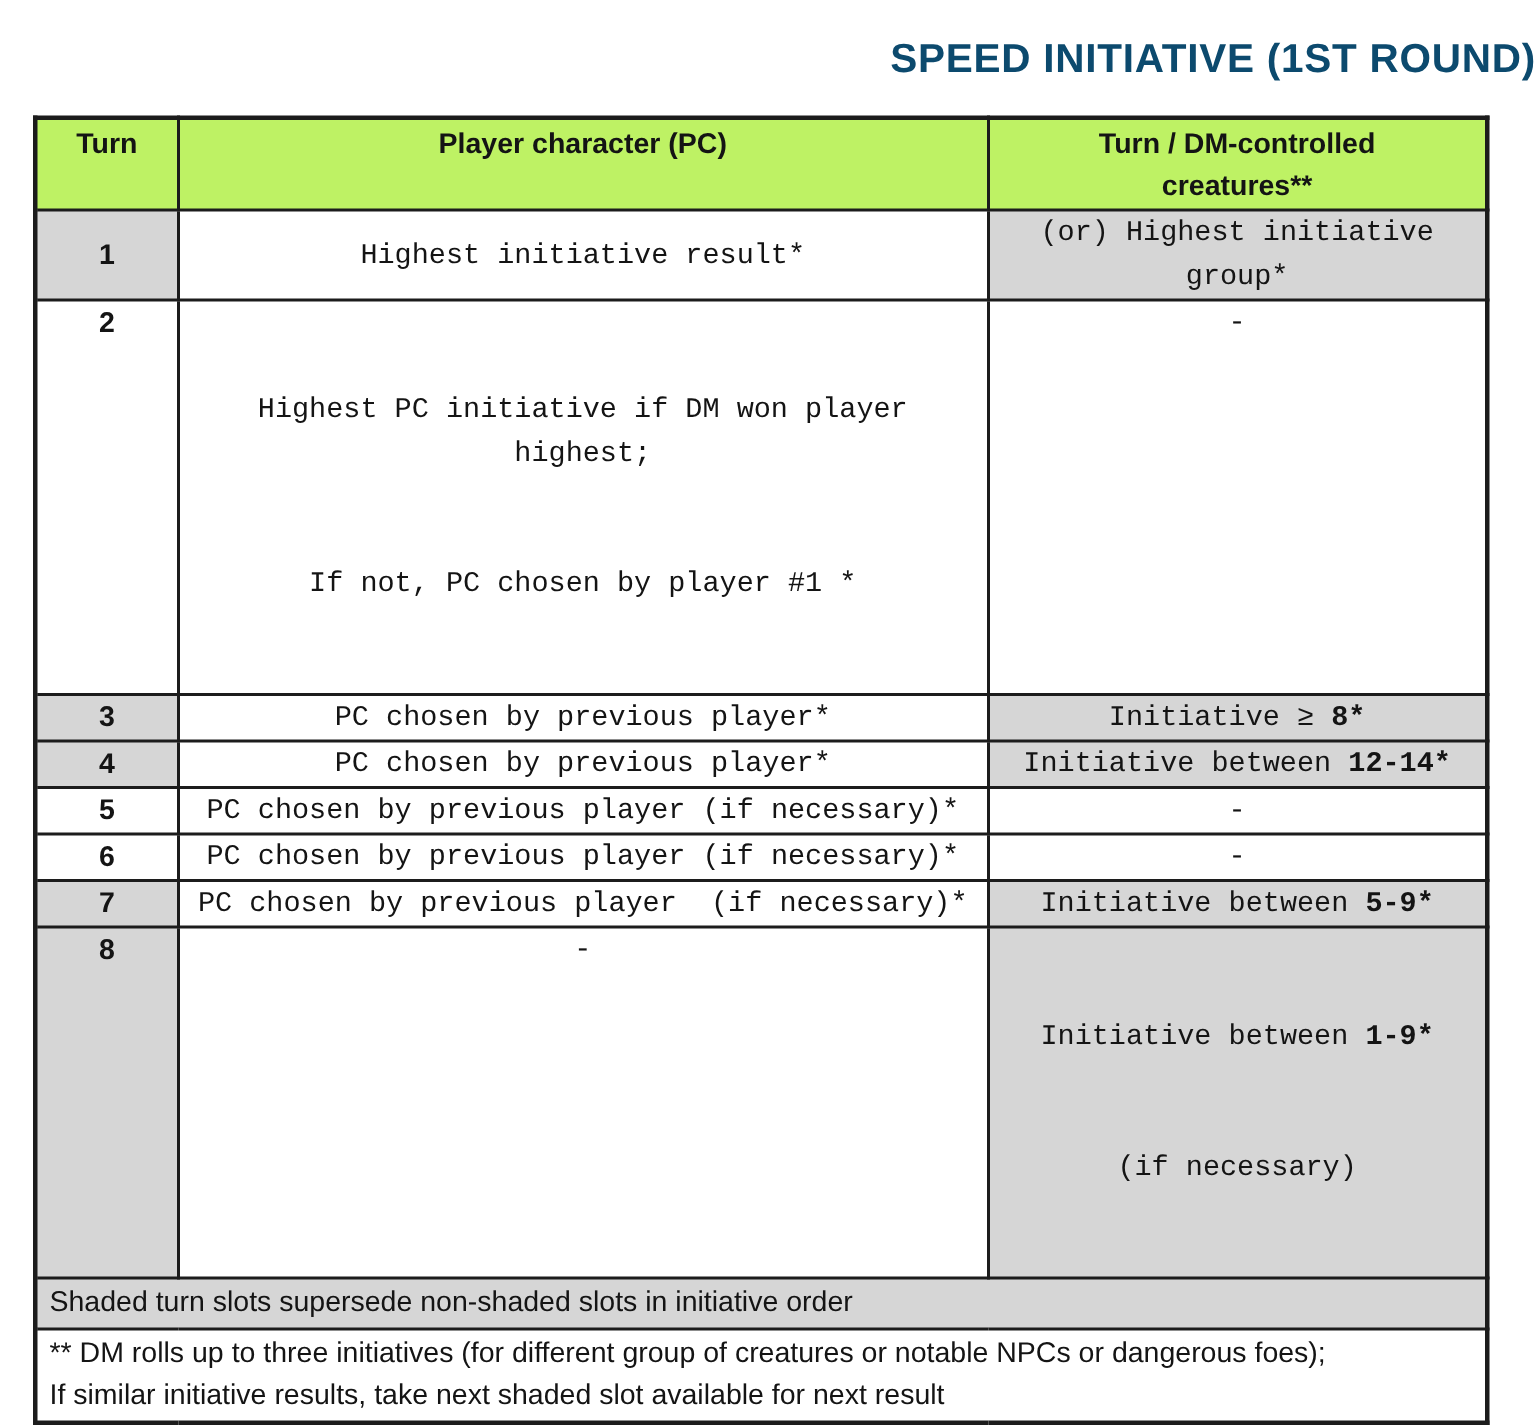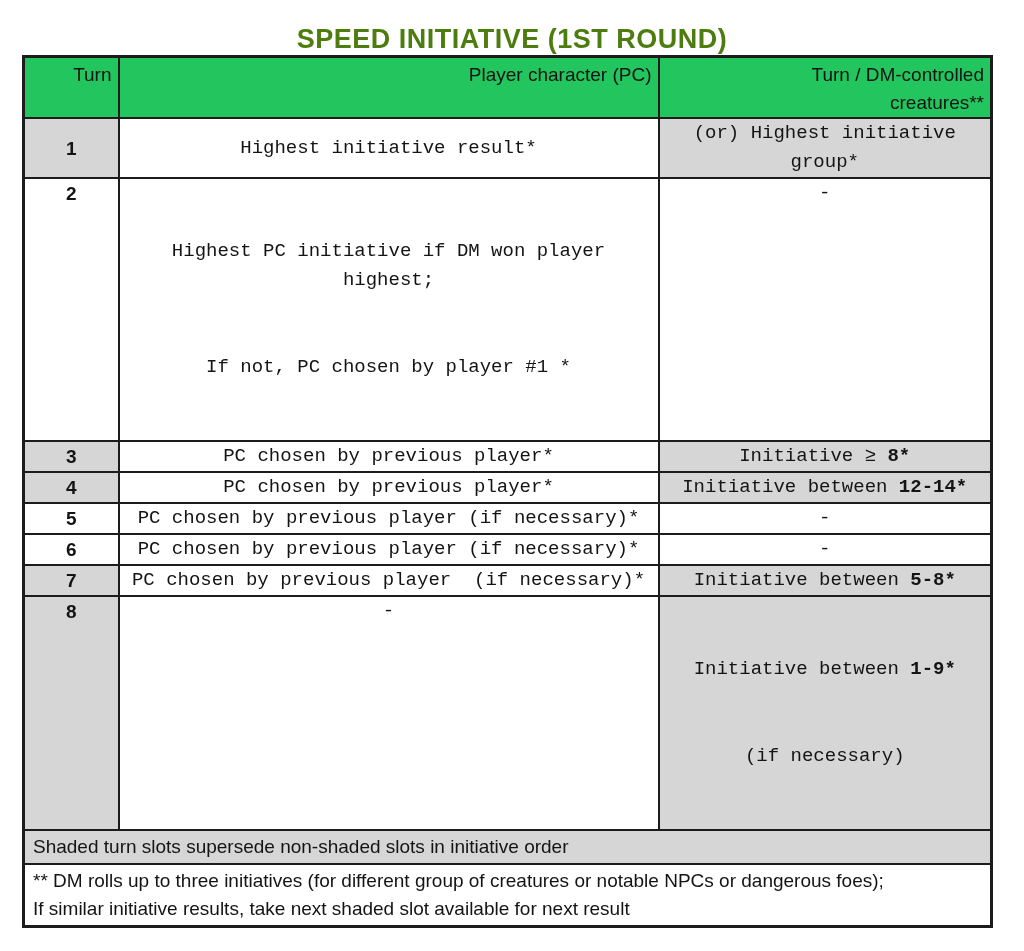--- a/index.html
+++ b/index.html
@@ -7,48 +7,49 @@
     width: 1024px;
     height: 951px;
     background: #ffffff;
     font-family: "Liberation Sans", sans-serif;
     color: #141414;
     box-sizing: border-box;
     padding-top: 24px;
     overflow: hidden;
   }
   .title {
-    text-align: center;
+    text-align: right;
     font-weight: bold;
     font-size: 27px;
     letter-spacing: 0.5px;
-    color: #4d7c0f;
+    margin-bottom: 22px;
+    color: #0c4a6e;
   }
   table.main {
     border-collapse: collapse;
     table-layout: fixed;
     width: 968px;
     margin-left: 22px;
     border: 3px solid #1c1c1c;
     font-size: 19px;
   }
   col.c-turn { width: 95px; }
   col.c-pc   { width: 540px; }
   col.c-npc  { width: 333px; }
   th, td {
     border: 2px solid #1c1c1c;
     padding: 0 6px;
     line-height: 29px;
     box-sizing: border-box;
   }
   th {
-    background: #22c55e;
+    background: #bef264;
     vertical-align: top;
-    text-align: right;
-    font-weight: normal;
+    text-align: center;
+    font-weight: bold;
     height: 60px;
     line-height: 28px;
     padding-top: 3px;
   }
   td.turn-cell { text-align: center; font-weight: bold; }
   td.pc-cell, td.npc-cell { text-align: center; white-space: pre-wrap; font-family: Liberation Mono, monospace; }
   tr.single td { height: 31px; }
   .shaded { background: #d6d6d6; }
   td.note-cell {
     text-align: left;
@@ -118,21 +119,21 @@
 
     <tr class="single">
       <td class="turn-cell">6</td>
       <td class="pc-cell">PC chosen by previous player (if necessary)*</td>
       <td class="npc-cell">-</td>
     </tr>
 
     <tr class="single">
       <td class="turn-cell shaded">7</td>
       <td class="pc-cell">PC chosen by previous player  (if necessary)*</td>
-      <td class="npc-cell shaded"><span>Initiative between </span><b>5-8*</b></td>
+      <td class="npc-cell shaded"><span>Initiative between </span><b>5-9*</b></td>
     </tr>
 
     <tr>
       <td class="turn-cell shaded" style="vertical-align:top;">8</td>
       <td class="pc-cell" style="vertical-align:top;">-</td>
       <td class="npc-cell shaded">
         <div><span>Initiative between </span><b>1-9*</b></div>
         <div>(if necessary)</div>
       </td>
     </tr>

